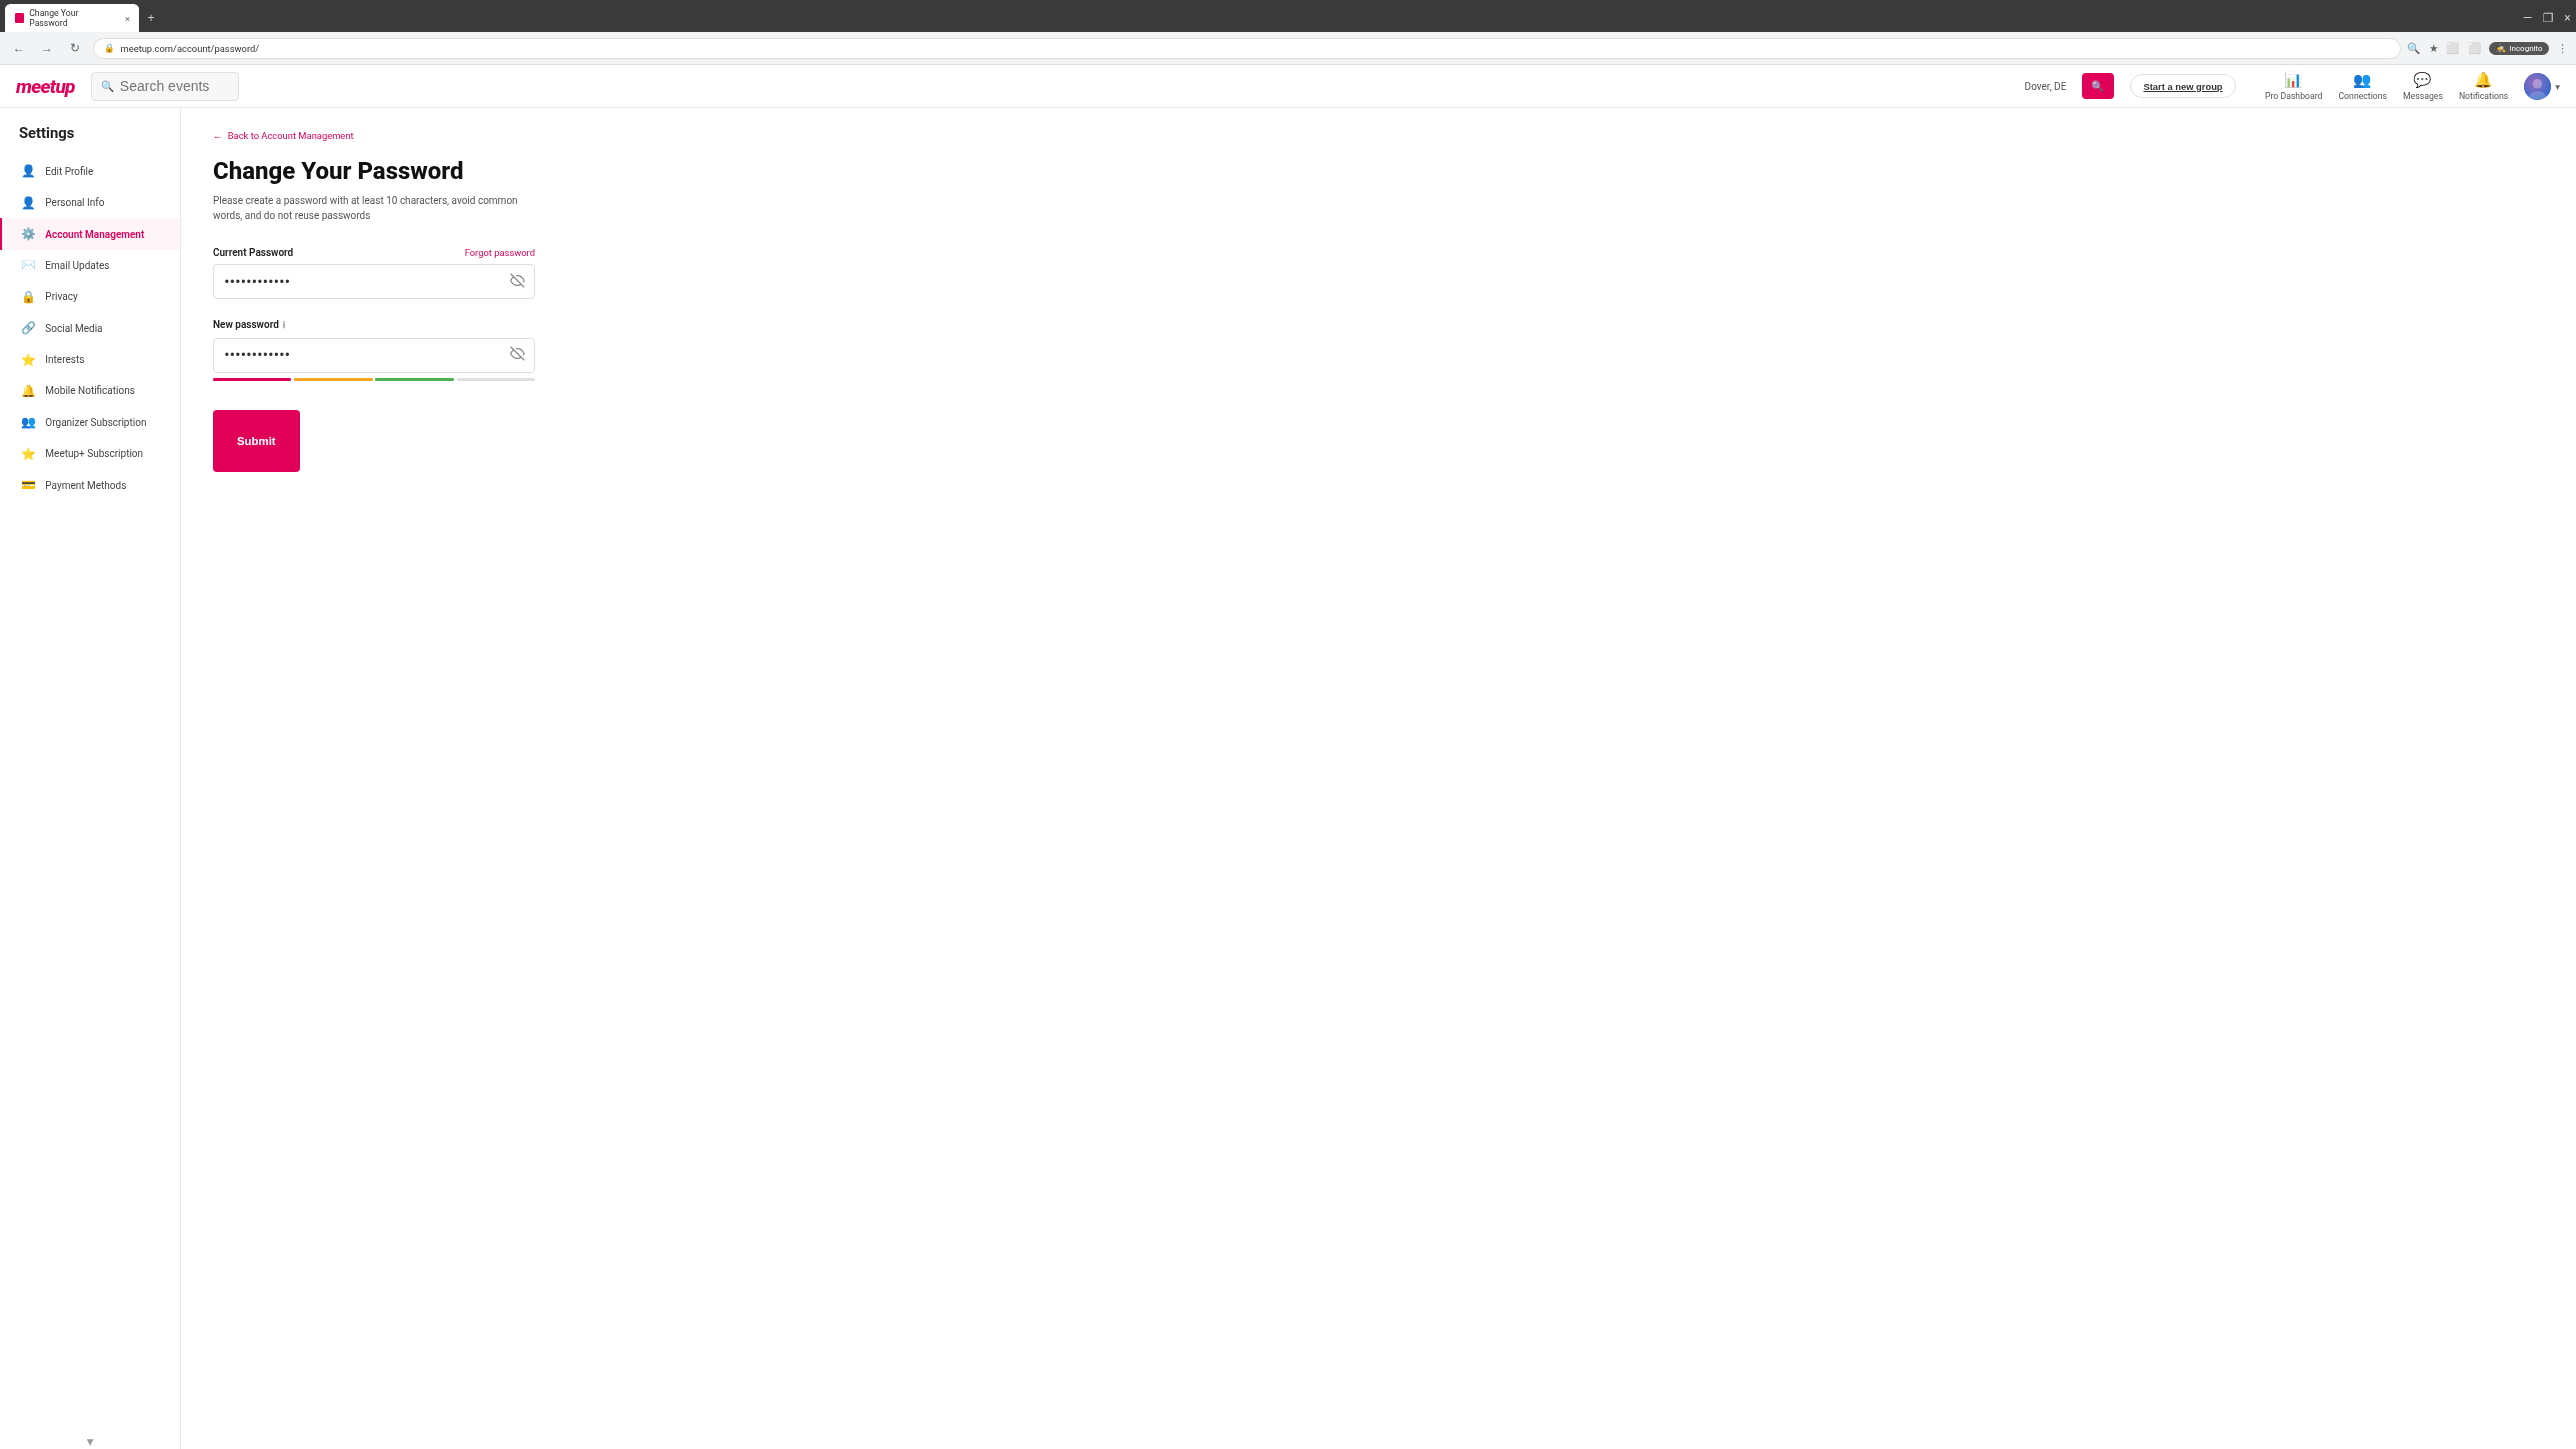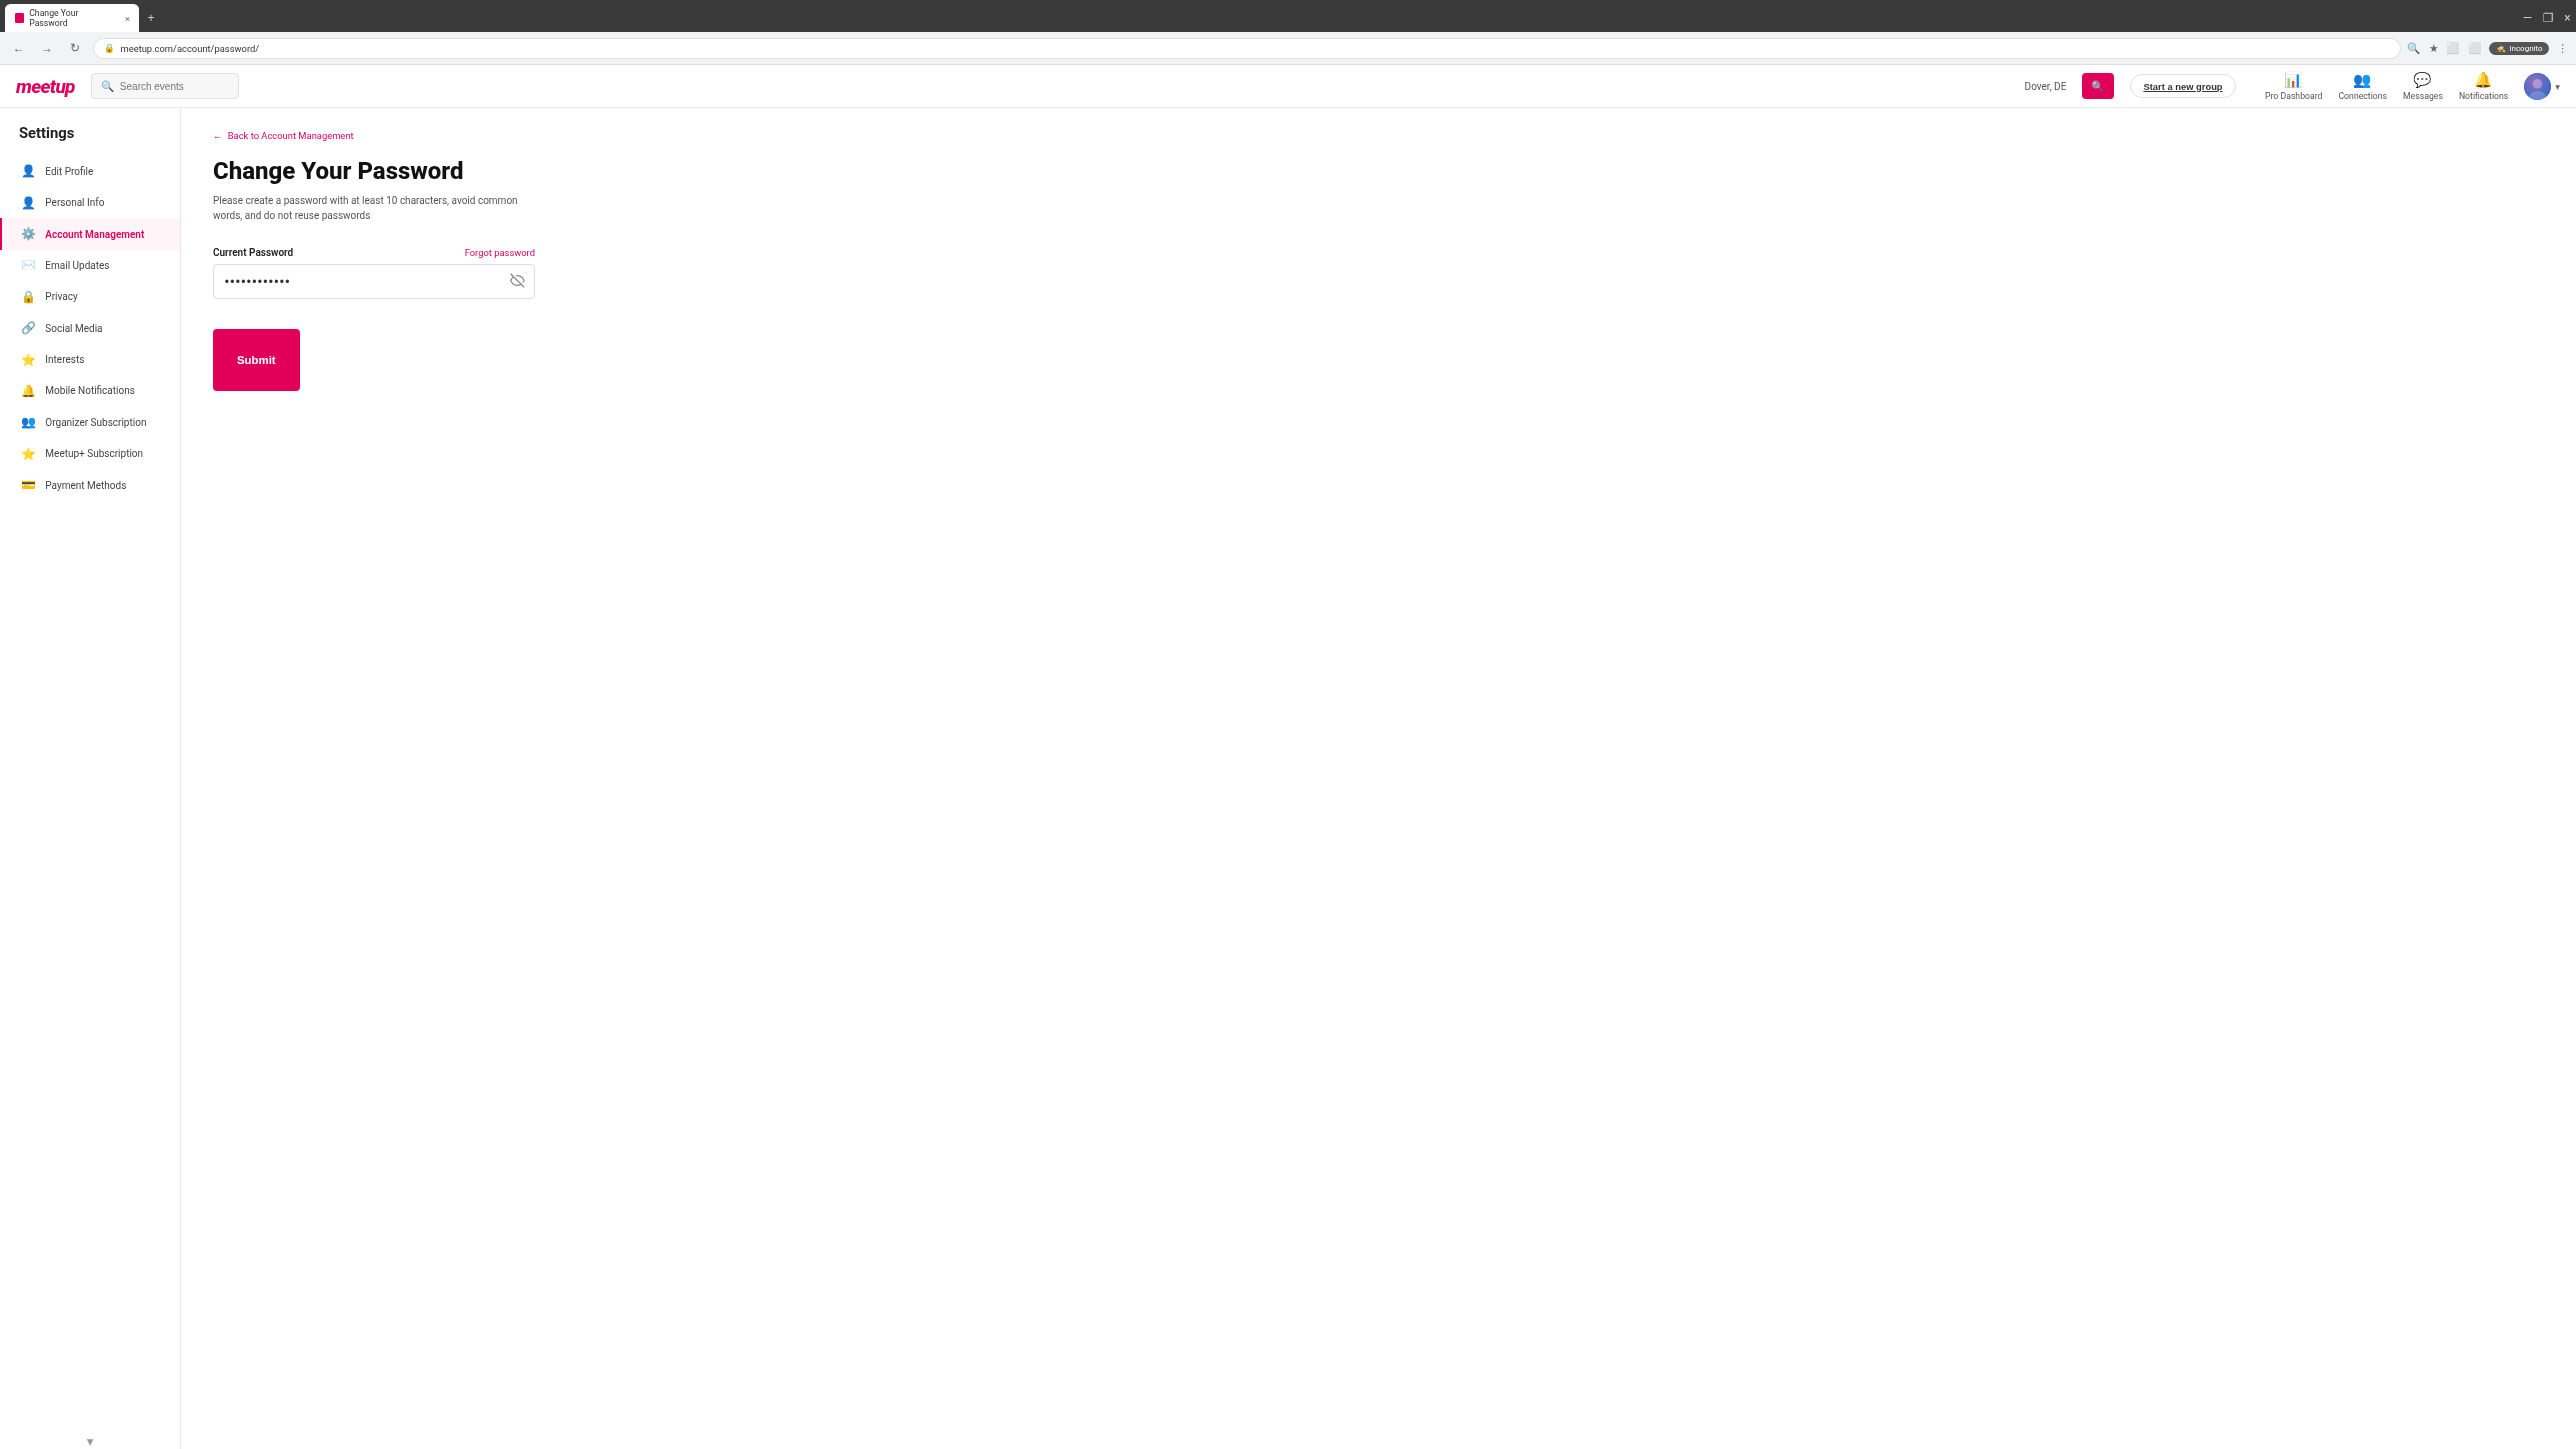--- a/index.html
+++ b/index.html
@@ -18,21 +18,21 @@
     .nav-actions { display: flex; align-items: center; gap: 8px; color: #666; font-size: 10.7px; }
     .incognito-badge { background: #555; color: #fff; border-radius: 8px; padding: 2px 6.7px; font-size: 8px; display: flex; align-items: center; gap: 3.4px; }
 
     
     .app-container { display: flex; flex-direction: column; height: calc(100vh - 60px); }
 
     
     .app-header { background: #fff; border-bottom: 0.7px solid #e8e8e8; padding: 12px 16px; display: flex; align-items: center; height: 43px; gap: 16px; }
     .logo { color: #e0005a; font-size: 19px; font-weight: 800; font-style: italic; letter-spacing: -0.7px; }
     .header-search { display: flex; align-items: center; background: #f7f7f7; border: 0.7px solid #e0e0e0; border-radius: 4px; padding: 5.4px 9.4px; gap: 5.4px; min-width: 148px; }
-    .header-search input { border: none; background: none; outline: none; font-size: 10px; color: #555; width: 107px; }
+    .header-search input { border: none; background: none; outline: none; font-size: 14px; color: #555; width: 107px; }
     .location-display { color: #555; font-size: 10px; margin-left: auto; }
     .search-btn { background: #e0005a; border: none; border-radius: 4px; padding: 6.7px 9.4px; cursor: pointer; color: #fff; font-size: 10.7px; }
     .header-nav { display: flex; align-items: center; gap: 16px; margin-left: 13.4px; }
     .header-nav-item { display: flex; flex-direction: column; align-items: center; gap: 2px; color: #555; font-size: 8.7px; cursor: pointer; text-decoration: none; }
     .header-nav-icon { font-size: 14.8px; }
     .start-group-btn { background: #fff; border: 1.3px solid #e0e0e0; border-radius: 16px; padding: 5.4px 12px; font-size: 9.4px; font-weight: 600; color: #333; cursor: pointer; white-space: nowrap; text-decoration: underline; }
     .avatar { width: 27px; height: 27px; border-radius: 50%; background: linear-gradient(135deg, #6c3d8f, #3a6bc9); display: flex; align-items: center; justify-content: center; color: #fff; font-size: 9.4px; overflow: hidden; position: relative; }
     .avatar-chevron { color: #666; font-size: 9.4px; cursor: pointer; }
 
     
@@ -250,20 +250,45 @@
               <svg width="14.8" height="14.8" viewBox="0 0 24 24" fill="none" stroke="#888" stroke-width="2">
                 <path d="M17.94 17.94A10.07 10.07 0 0 1 12 20c-7 0-11-8-11-8a18.45 18.45 0 0 1 5.06-5.94"></path>
                 <path d="M9.9 4.24A9.12 9.12 0 0 1 12 4c7 0 11 8 11 8a18.5 18.5 0 0 1-2.16 3.19"></path>
                 <line x1="1" y1="1" x2="23" y2="23"></line>
               </svg>
             </button>
           </div>
         </div>
 
         
+        <div class="form-group">
+          <div class="form-label-row">
+            <label class="form-label">
+              <span>New password</span>
+              <span class="form-label-hint">ℹ</span>
+            </label>
+          </div>
+          <div class="password-input-wrapper">
+            <input type="password" value="••••••••••••" style="">
+            <button class="toggle-visibility">
+              <svg width="14.8" height="14.8" viewBox="0 0 24 24" fill="none" stroke="#888" stroke-width="2">
+                <path d="M17.94 17.94A10.07 10.07 0 0 1 12 20c-7 0-11-8-11-8a18.45 18.45 0 0 1 5.06-5.94"></path>
+                <path d="M9.9 4.24A9.12 9.12 0 0 1 12 4c7 0 11 8 11 8a18.5 18.5 0 0 1-2.16 3.19"></path>
+                <line x1="1" y1="1" x2="23" y2="23"></line>
+              </svg>
+            </button>
+          </div>
+
+          <div class="strength-bar">
+            <div class="strength-segment red"></div>
+            <div class="strength-segment yellow"></div>
+            <div class="strength-segment green"></div>
+            <div class="strength-segment empty"></div>
+          </div>
+        </div>
 
         
 
         <button class="submit-btn">Submit</button>
       </div>
 
     </main>
   </div>
 </div>
 

